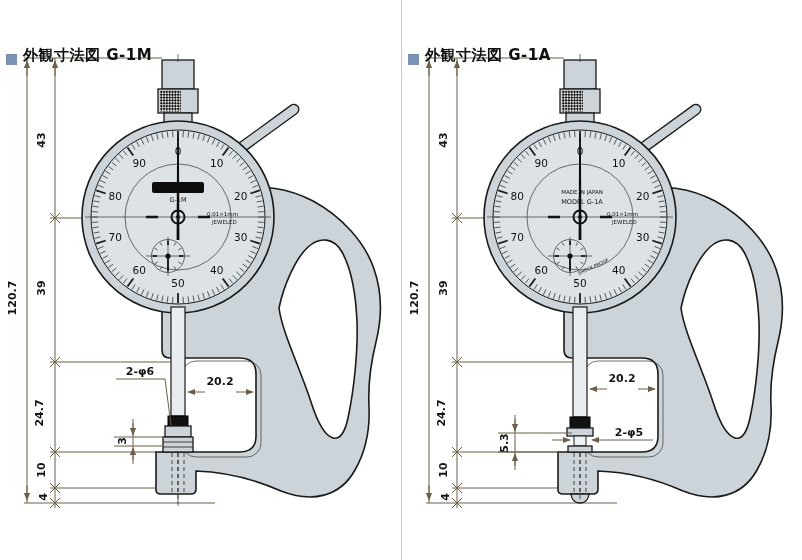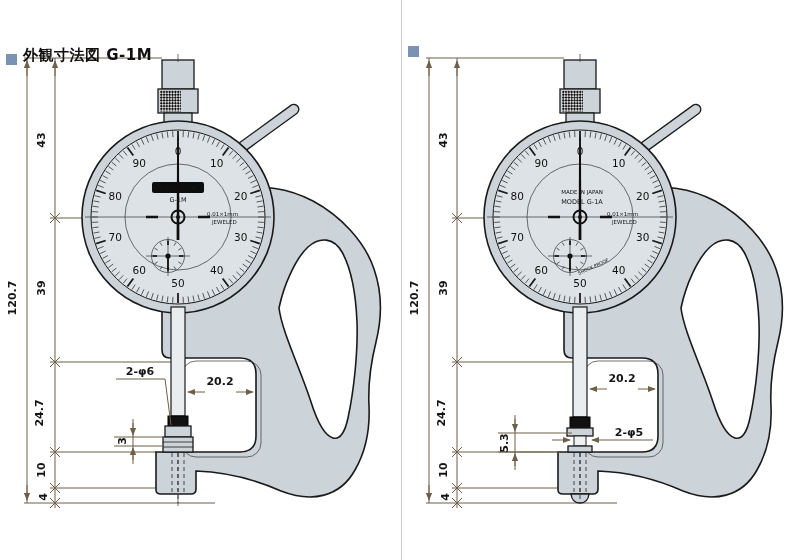--- a/index.html
+++ b/index.html
@@ -486,15 +486,16 @@
       <g>
         <path class="dim" d="M96,433 H170 M96,452 H158 M113,415 V470"></path>
         <line x1="113" y1="419" x2="113" y2="431" class="dim" marker-end="url(#ar2)"></line>
         <line x1="113" y1="466" x2="113" y2="454" class="dim" marker-end="url(#ar2)"></line>
         <text class="dimtxt" text-anchor="middle" transform="rotate(-90 106 443)" x="106" y="443">5.3</text>
       </g>
     </svg>
 
     <div class="ptitle">
       <span class="bullet"></span>
+      <span class="ttext">外観寸法図 G-1A</span>
     </div>
   </div>
 </div>
 
 </body></html>

